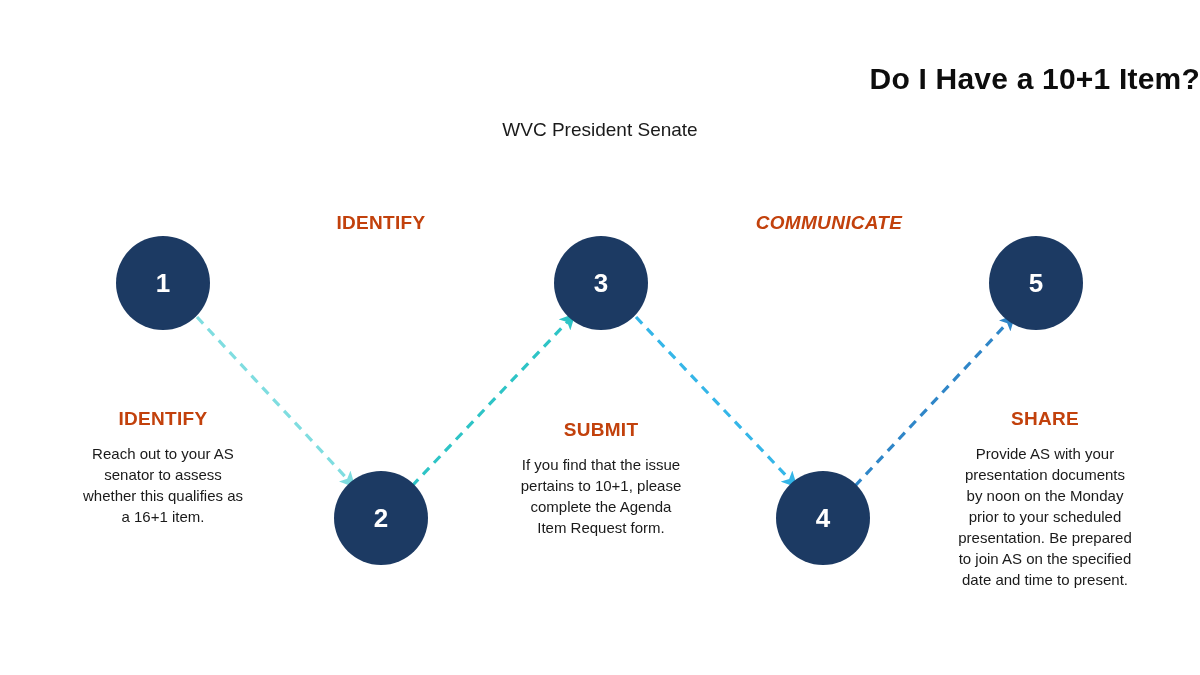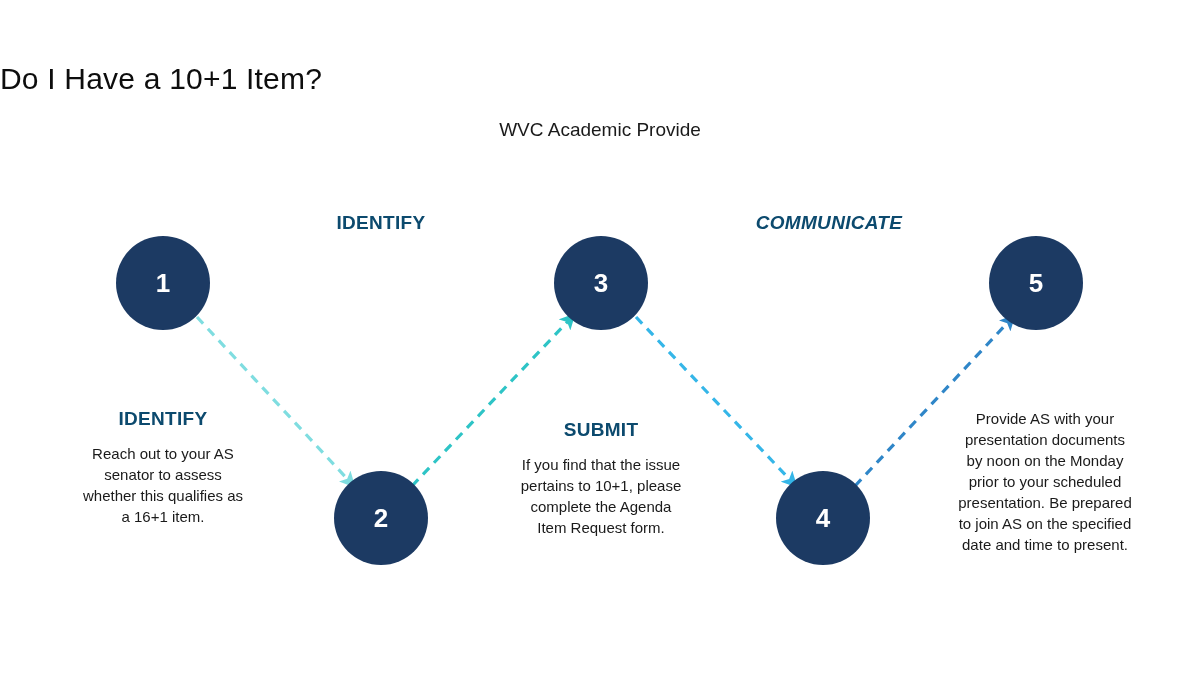--- a/index.html
+++ b/index.html
@@ -24,23 +24,23 @@
     top: 0;
     width: 1200px;
     height: 675px;
     pointer-events: none;
   }
   .title {
     position: absolute;
     left: 0;
     top: 62px;
     width: 1200px;
-    text-align: left;
+    text-align: right;
     font-size: 30px;
-    font-weight: normal;
+    font-weight: bold;
     color: #0d0d0d;
     letter-spacing: 0.2px;
   }
   .subtitle {
     position: absolute;
     left: 0;
     top: 119px;
     width: 1200px;
     text-align: center;
     font-size: 19px;
@@ -62,38 +62,38 @@
     z-index: 3;
   }
   .step-block {
     position: absolute;
     text-align: center;
     z-index: 2;
   }
   .step-title {
     font-size: 19px;
     font-weight: bold;
-    color: #0c4a6e;
+    color: #c2410c;
     letter-spacing: 0.3px;
     margin-bottom: 13px;
   }
   .step-body {
     font-size: 15px;
     line-height: 21px;
     color: #1a1a1a;
     white-space: pre-line;
   }
 </style>
 </head>
 <body>
 
 <div id="canvas">
 
   <div class="title">Do I Have a 10+1 Item?</div>
-  <div class="subtitle">WVC Academic Provide</div>
+  <div class="subtitle">WVC President Senate</div>
 
   <svg id="arrow-layer" viewBox="0 0 1200 675">
     <defs>
       <marker id="head1" markerWidth="5" markerHeight="5" refX="3.4" refY="2.5" orient="auto">
         <path d="M0,0 L5,2.5 L0,5 L1.2,2.5 Z" fill="#7fdde0"></path>
       </marker>
       <marker id="head2" markerWidth="5" markerHeight="5" refX="3.4" refY="2.5" orient="auto">
         <path d="M0,0 L5,2.5 L0,5 L1.2,2.5 Z" fill="#2ec4c6"></path>
       </marker>
       <marker id="head3" markerWidth="5" markerHeight="5" refX="3.4" refY="2.5" orient="auto">
@@ -142,20 +142,21 @@
     <span>4</span>
   </div>
   <div class="step-block" style="left:716px; top:212px; width:226px;font-style:italic;">
     <div class="step-title">COMMUNICATE</div>
   </div>
 
   <div class="node-circle" style="left:989px; top:236px;">
     <span>5</span>
   </div>
   <div class="step-block" style="left:931px; top:408px; width:228px;">
+    <div class="step-title">SHARE</div>
     <div class="step-body">Provide AS with your
 presentation documents
 by noon on the Monday
 prior to your scheduled
 presentation. Be prepared
 to join AS on the specified
 date and time to present.</div>
   </div>
 
 </div>

